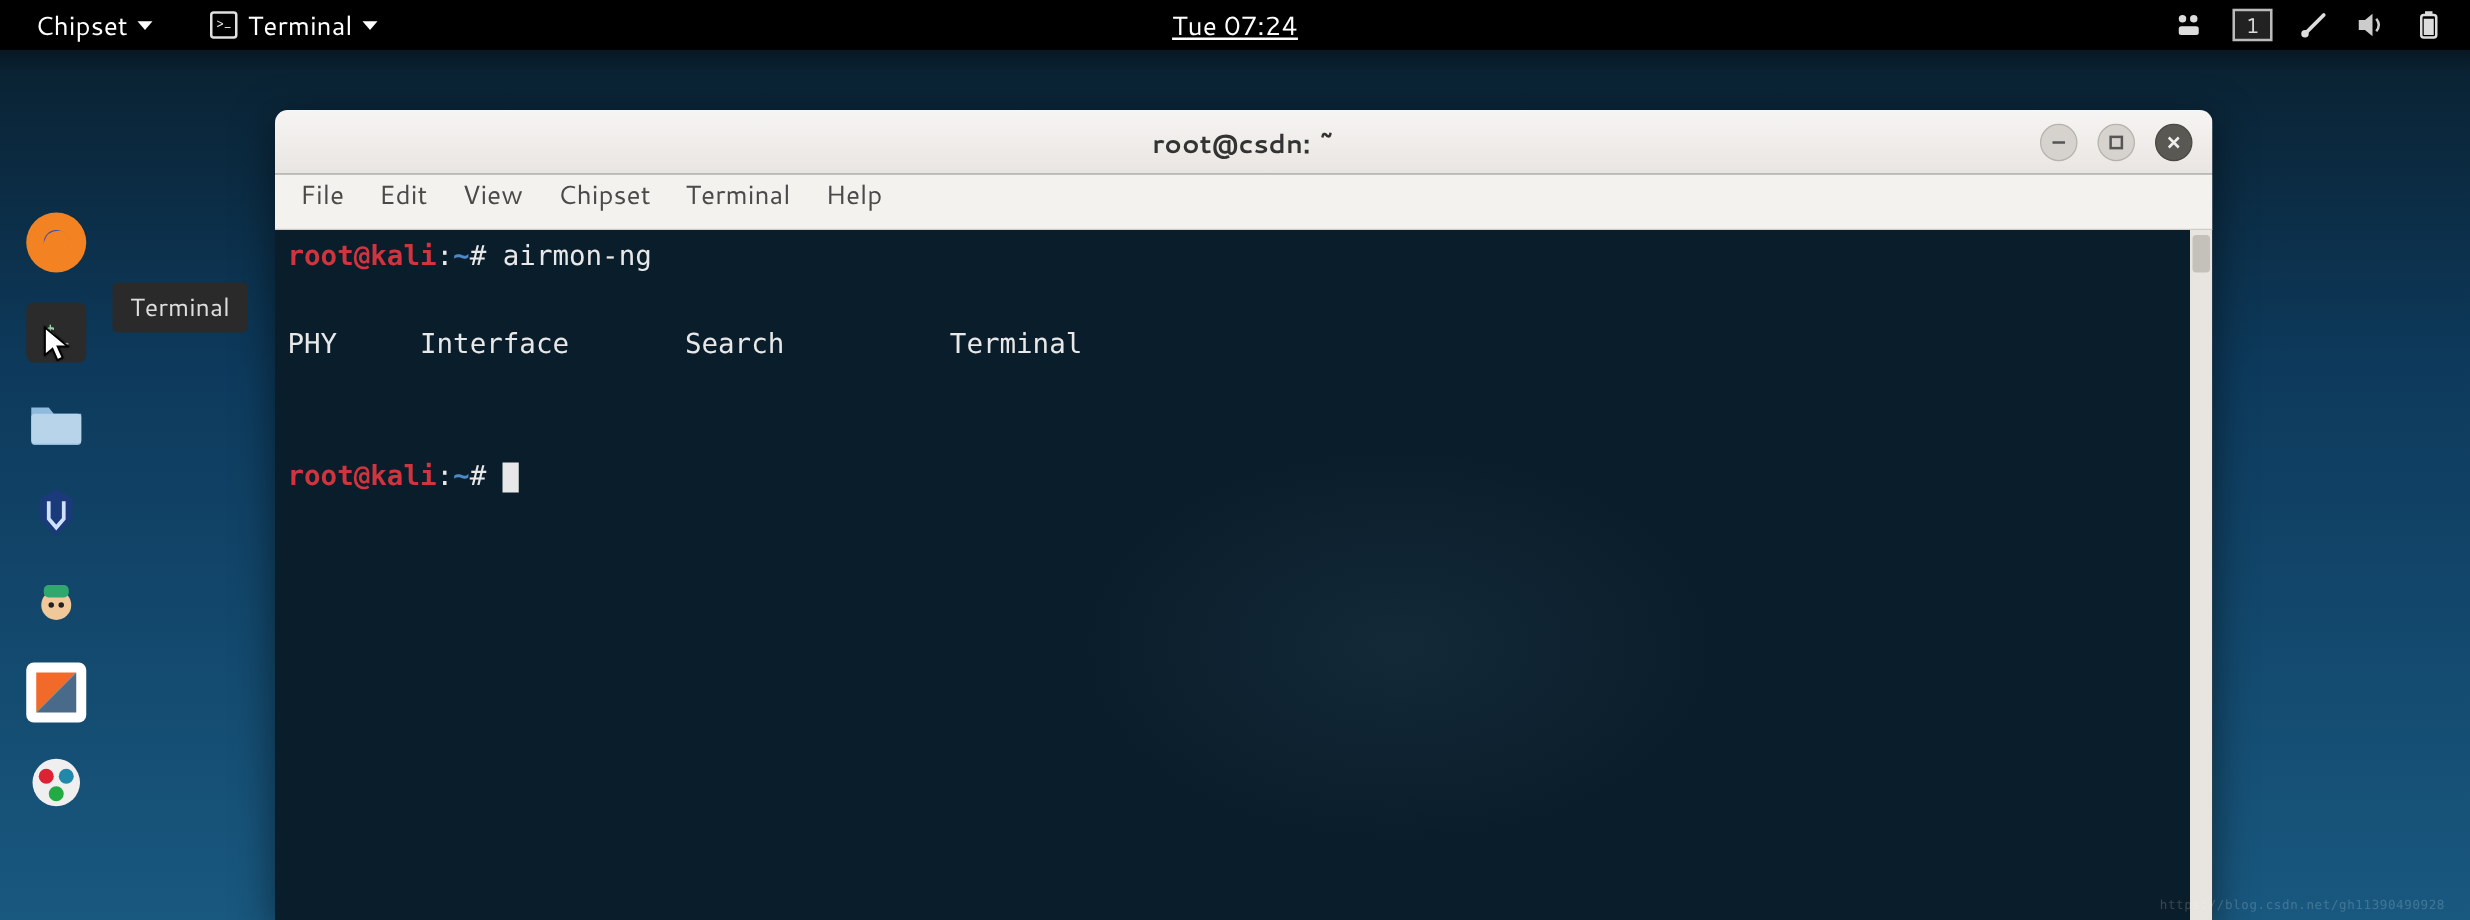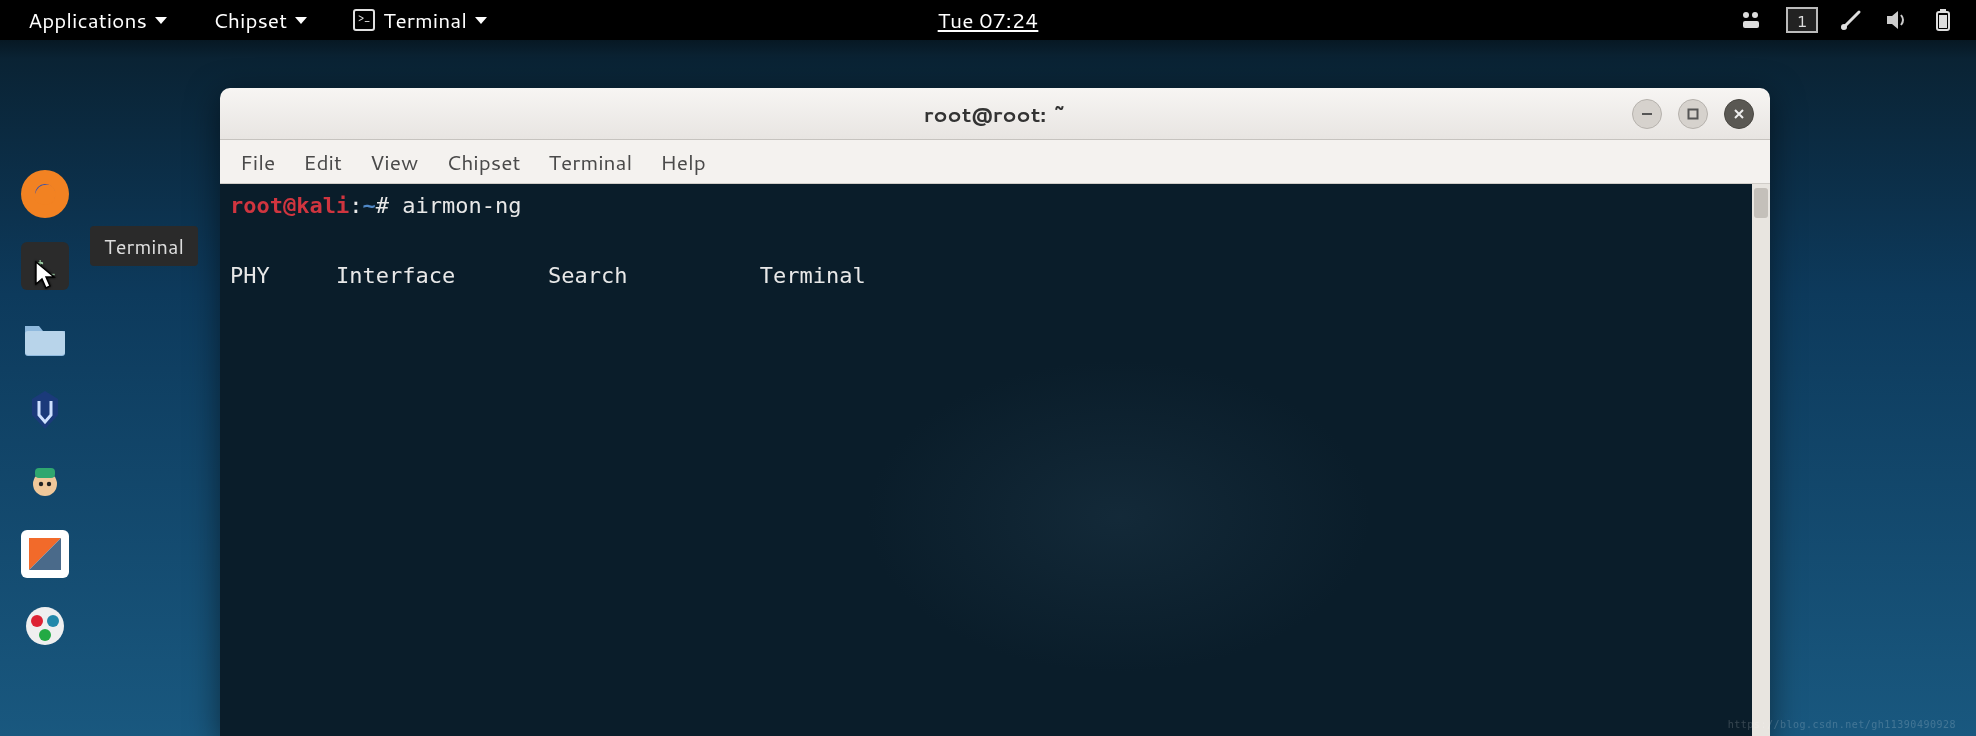--- a/index.html
+++ b/index.html
@@ -60,21 +60,21 @@
 .term-titlebar {
   height: 52px; background: linear-gradient(#f7f5f3,#e8e5e2);
   display:flex; align-items:center; justify-content:center;
   position:relative; color:#333; font-size:21px; font-weight:600;
   border-bottom:1px solid #c6c3bf;
 }
 .wcontrols { position:absolute; right:16px; top:50%; transform:translateY(-50%); display:flex; gap:16px; }
 .wbtn { width:30px; height:30px; border-radius:50%; background:#d6d2cd; border:1px solid #b6b2ad; display:flex; align-items:center; justify-content:center; cursor:pointer; }
 .wbtn svg { display:block; }
 .term-menubar {
-  height: 44px; background:#f4f2ef; display:flex; align-items:center; gap:28px;
+  height: 44px; background:#f4f2ef; display:flex; gap:28px;
   padding:0 20px; color:#4a4a4a; font-size:21px; border-bottom:1px solid #d0cdc8;
 }
 .term-menubar span { cursor:pointer; }
 .term-body {
   flex:1; background:#0a1d2a; position:relative; overflow:hidden;
   font-family: "DejaVu Sans Mono","Menlo",monospace; font-size:22px;
   color:#e8e8e8; padding:4px 10px;
 }
 .term-body::before {
   
@@ -96,24 +96,20 @@
 
 
 .watermark { position:absolute; right:20px; bottom:6px; font-size:10px; color:rgba(255,255,255,0.18); font-family:monospace; letter-spacing:0.5px; }
 </style>
 </head>
 <body>
 
 <div class="topbar">
   <div class="topbar-left">
     <div class="topbar-item">
-      <span>Applications</span>
-      <span class="tri-down"></span>
-    </div>
-    <div class="topbar-item">
       <span>Chipset</span>
       <span class="tri-down"></span>
     </div>
     <div class="topbar-item">
       <span class="term-mini-icon">
           <span class="prompt">&gt;_</span>
         </span>
       <span>Terminal</span>
       <span class="tri-down"></span>
     </div>
@@ -205,21 +201,21 @@
 </div>
 
 <div class="cursor-arrow">
   <svg width="24" height="30" viewBox="0 0 24 30">
       <path d="M2 2 L2 24 L8 19 L12 28 L16 26 L12 17 L20 17 Z" fill="#fff" stroke="#000" stroke-width="1.4"></path>
     </svg>
 </div>
 
 <div class="term-window">
   <div class="term-titlebar">
-    <span>root@root: ~</span>
+    <span>root@csdn: ~</span>
     <div class="wcontrols">
       <div class="wbtn">
         <svg width="14" height="14" viewBox="0 0 14 14">
             <rect x="2" y="6" width="10" height="2" fill="#555"></rect>
           </svg>
       </div>
       <div class="wbtn">
         <svg width="14" height="14" viewBox="0 0 14 14">
             <rect x="2.5" y="2.5" width="9" height="9" fill="none" stroke="#555" stroke-width="2"></rect>
           </svg>
@@ -238,20 +234,21 @@
     <span>Chipset</span>
     <span>Terminal</span>
     <span>Help</span>
   </div>
   <div class="term-body">
     <div class="term-line"><span class="fg-red">root@kali</span><span class="fg-white">:</span><span class="fg-blue">~</span><span class="fg-white">#</span><span class="fg-white"> </span><span class="fg-white">airmon-ng</span></div>
     <div class="term-line">&nbsp;</div>
     <div class="term-line"><span>PHY</span>     <span>Interface</span>       <span>Search</span>          <span>Terminal</span></div>
     <div class="term-line">&nbsp;</div>
     <div class="term-line">&nbsp;</div>
+    <div class="term-line"><span class="fg-red">root@kali</span><span class="fg-white">:</span><span class="fg-blue">~</span><span class="fg-white">#</span><span> </span><span class="cursor-block"></span></div>
 
     <div class="term-scrollbar">
       <div class="thumb"></div>
     </div>
   </div>
 </div>
 
 <div class="watermark">https://blog.csdn.net/gh11390490928</div>
 
 </body></html>

